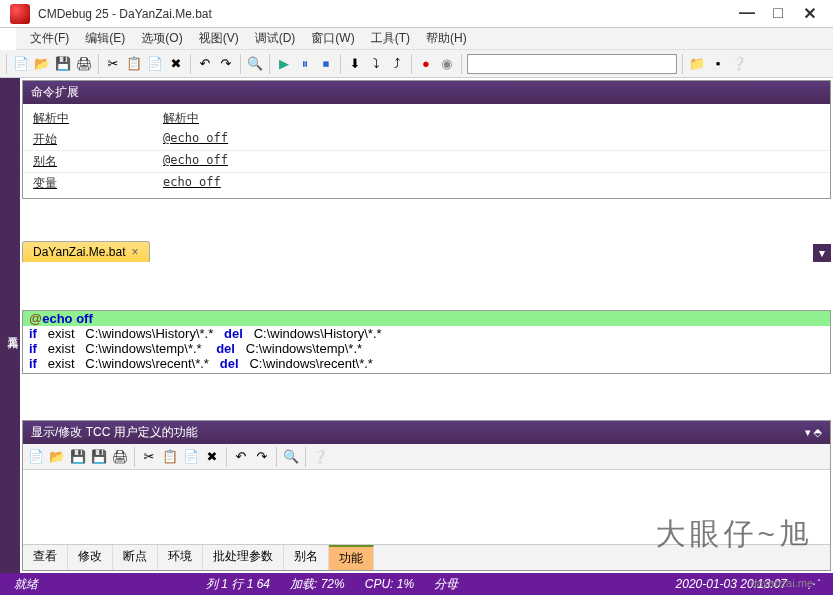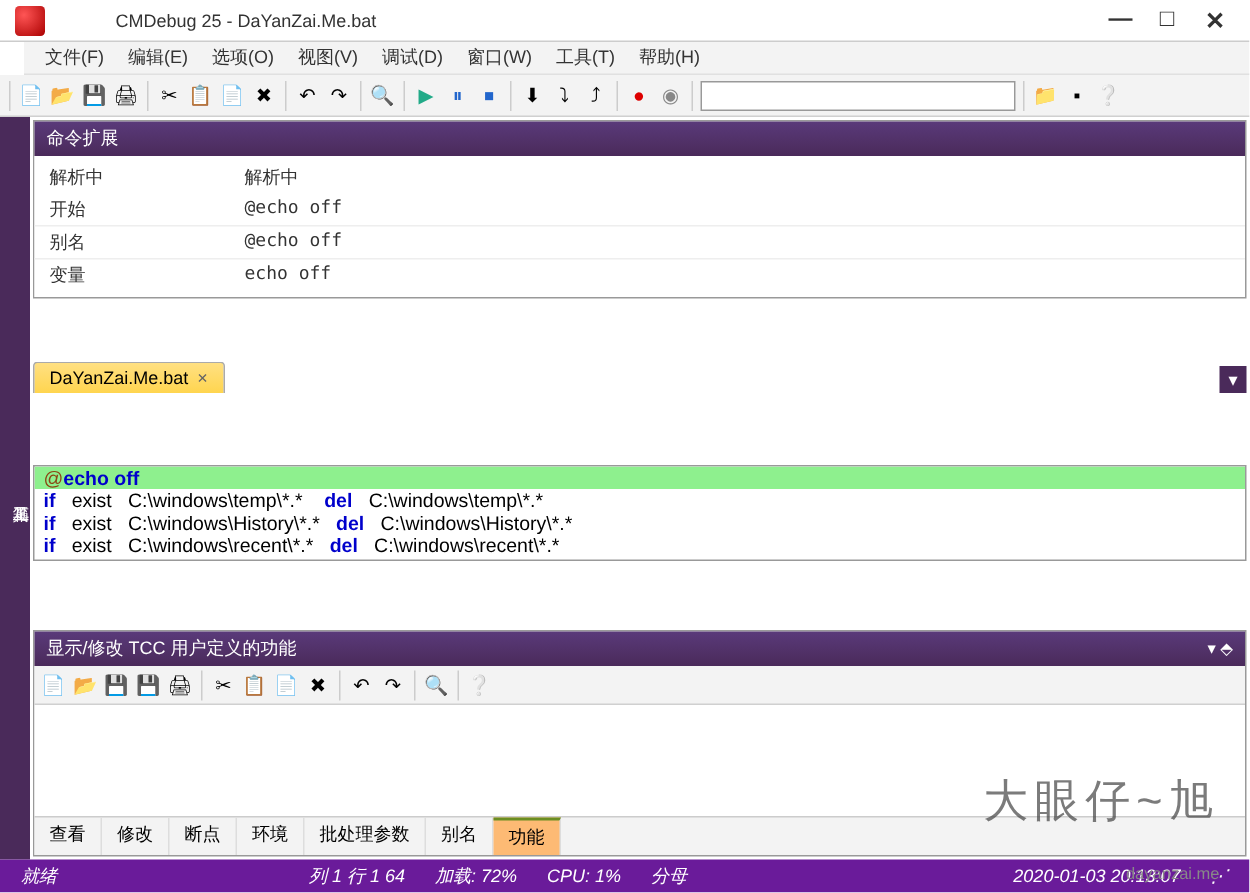--- a/index.html
+++ b/index.html
@@ -1,36 +1,36 @@
 <!DOCTYPE html>
 <html><head>
 <meta charset="utf-8">
 <style>
 * { box-sizing: border-box; margin: 0; padding: 0; font-family: "Microsoft YaHei", "Segoe UI", sans-serif; }
 body { width: 833px; height: 595px; background: #fff; overflow: hidden; font-size: 12px; position: relative; }
-.titlebar { height: 28px; background: #fff; border-bottom: 1px solid #ccc; display: flex; align-items: center; padding: 0 2px; gap: 39px; }
+.titlebar { height: 28px; background: #fff; border-bottom: 1px solid #ccc; display: flex; align-items: center; padding: 0 2px; }
 .titlebar .icon { width: 20px; height: 20px; margin: 0 8px; background: radial-gradient(circle at 30% 30%, #f55, #a00); border-radius: 3px; }
 .titlebar .title { flex: 1; font-size: 12px; color: #333; }
 .winbtns { display: flex; gap: 18px; padding-right: 14px; }
 .winbtn { width: 14px; text-align: center; font-size: 16px; font-weight: bold; color: #333; cursor: pointer; }
 .menubar { height: 22px; background: #f3f3f3; display: flex; align-items: center; padding: 0 6px; gap: 0; border-bottom: 1px solid #e0e0e0; margin-left: 16px; }
 .menubar span { padding: 2px 8px; font-size: 12px; color: #333; cursor: pointer; }
 .toolbar { height: 28px; background: #f3f3f3; display: flex; align-items: center; padding: 2px 4px; gap: 3px; border-bottom: 1px solid #d0d0d0; }
 .sep { width: 1px; height: 20px; background: #ccc; margin: 0 2px; }
 .tool { width: 18px; height: 18px; display: inline-flex; align-items: center; justify-content: center; font-size: 13px; cursor: pointer; }
 .combo { width: 210px; height: 20px; border: 1px solid #999; background: #fff; }
 .content { display: flex; height: calc(595px - 28px - 22px - 28px - 22px); }
 .sidebar { width: 20px; background: #4a2a5a; color: #fff; writing-mode: vertical-rl; text-align: center; padding-top: 6px; font-size: 11px; }
 .mainarea { flex: 1; display: flex; flex-direction: column; gap: 38px; }
 .panel { border: 1px solid #999; margin: 2px; background: #fff; }
 .panel-header { background: linear-gradient(#5a3a7a, #4a2a5a); color: #fff; padding: 3px 8px; font-size: 12px; display: flex; align-items: center; }
 .panel-header .spacer { flex: 1; }
 .panel-header .pinbtn { color: #fff; cursor: pointer; font-size: 11px; margin-left: 6px; }
 .cmdext-body { padding: 4px 0; background: #fff; }
-.cmdext-row { display: flex; padding: 2px 10px; font-size: 12px; }
+.cmdext-row { display: flex; padding: 2px 10px; font-size: 12px; text-decoration: underline; }
 .cmdext-row .k { width: 130px; color: #333; }
 .cmdext-row .v { color: #333; font-family: Consolas, monospace; }
 .cmdext-row:nth-child(2), .cmdext-row:nth-child(3) { border-bottom: 1px solid #eee; }
 .filetab-row { display: flex; align-items: flex-end; margin: 2px 2px 10px 2px; }
 .filetab { background: linear-gradient(#ffe082, #ffd54f); border: 1px solid #aaa; border-bottom: none; padding: 3px 10px; font-size: 12px; border-radius: 3px 3px 0 0; display: flex; align-items: center; gap: 6px; }
 .filetab .x { color: #666; cursor: pointer; }
 .filetab-row .dropdown { margin-left: auto; color: #fff; background: #4a2a5a; padding: 2px 6px; cursor: pointer; }
 .editor { border: 1px solid #999; margin: 0 2px 2px 2px; height: 158px; overflow: auto; background: #fff; font-family: Consolas, monospace; font-size: 13px; position: relative; }
 .editor-line { padding: 0 6px; white-space: pre; }
 .editor-line.hl { background: #8ef08e; }
@@ -141,22 +141,22 @@
     <div class="filetab-row">
       <div class="filetab">
         <span>DaYanZai.Me.bat</span>
         <span class="x">×</span>
       </div>
       <span class="dropdown">▾</span>
     </div>
 
     <div class="editor" id="editor">
         <div class="editor-line hl"><span class="str">@</span><span class="kw">echo off</span></div>
+        <div class="editor-line"><span class="kw">if</span><span>   exist   C:\windows\History\*.*   </span><span class="kw">del</span><span>   C:\windows\History\*.*</span></div>
         <div class="editor-line"><span class="kw">if</span><span>   exist   C:\windows\temp\*.*    </span><span class="kw">del</span><span>   C:\windows\temp\*.*</span></div>
-        <div class="editor-line"><span class="kw">if</span><span>   exist   C:\windows\History\*.*   </span><span class="kw">del</span><span>   C:\windows\History\*.*</span></div>
         <div class="editor-line"><span class="kw">if</span><span>   exist   C:\windows\recent\*.*   </span><span class="kw">del</span><span>   C:\windows\recent\*.*</span></div>
       </div>
 
     <div class="panel" style="margin-top:6px">
       <div class="panel-header">
         <span>显示/修改 TCC 用户定义的功能</span>
         <span class="spacer"></span>
         <span class="pinbtn">▾ ⬘</span>
       </div>
       <div class="panel2-toolbar">

